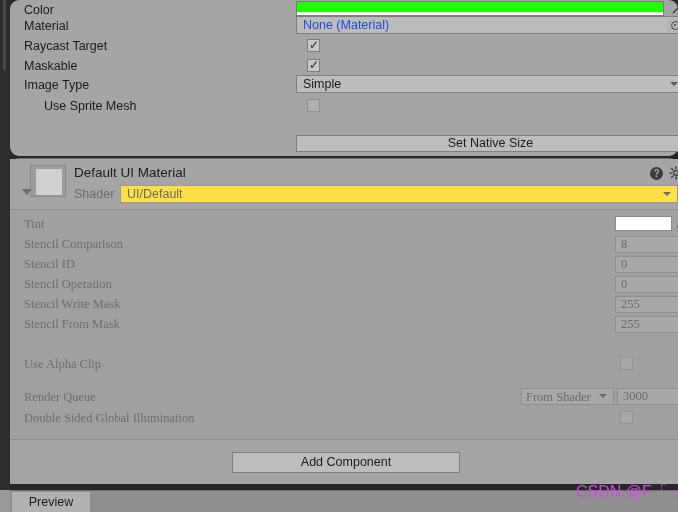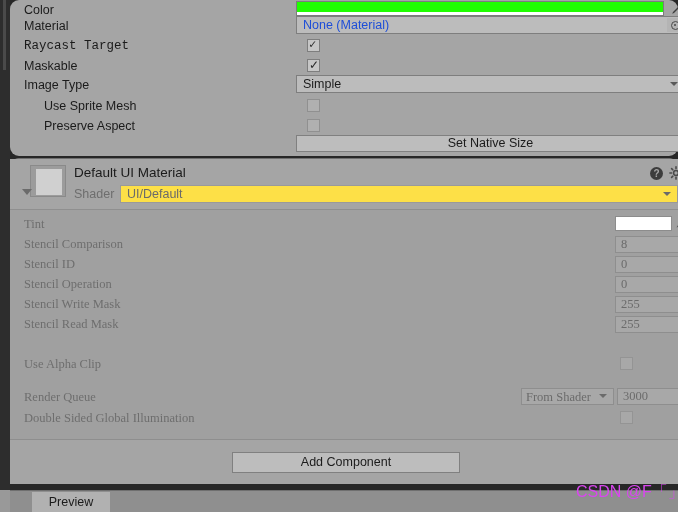--- a/index.html
+++ b/index.html
@@ -239,21 +239,21 @@
     position: absolute; left: 10px; top: 490px;
     width: 668px; height: 22px;
     background: #8f8f8f;
     border-top: 1px solid #6f6f6f;
   }
   .previewtab {
     position: absolute; left: 2px; top: 1px;
     width: 78px; height: 21px;
     background: #b1b1b1;
     font-size: 12.5px; color: #1b1b1b;
-    line-height: 21px; text-align: center; margin-left: 20px;
+    line-height: 21px; text-align: center;
   }
   .watermark {
     position: absolute; left: 576px; top: 482px;
     font-size: 16px; color: #d946ef;
     white-space: nowrap;
     text-align: center;
   }
 </style>
 </head>
 <body>
@@ -283,21 +283,21 @@
     <div class="row" style="top:17px;">
       <span class="lbl l1" style="line-height:18px;">Material</span>
       <div class="objfield" style="top:-1px;">
         <span class="txt">None (Material)</span>
         <span class="objpick">
             <span class="ring"></span>
           </span>
       </div>
     </div>
 
-    <div class="row" style="top:36px;font-family:Liberation Mono, monospace;">
+    <div class="row" style="top:36px;">
       <span class="lbl l1">Raycast Target</span>
       <span class="cbox" style="left:297px;top:3px;">
           <span class="tick">✓</span>
         </span>
     </div>
 
     <div class="row" style="top:56px;">
       <span class="lbl l1">Maskable</span>
       <span class="cbox" style="left:297px;top:3px;">
           <span class="tick">✓</span>
@@ -310,24 +310,20 @@
         <span class="txt">Simple</span>
         <span class="arrow"></span>
       </div>
     </div>
 
     <div class="row" style="top:96px;">
       <span class="lbl l2">Use Sprite Mesh</span>
       <span class="cbox off" style="left:297px;top:3px;"></span>
     </div>
 
-    <div class="row" style="top:116px;">
-      <span class="lbl l2">Preserve Aspect</span>
-      <span class="cbox off" style="left:297px;top:3px;"></span>
-    </div>
 
     <div class="btn" style="left:286px;top:135px;width:389px;height:17px;line-height:15px;">Set Native Size</div>
   </div>
 
   <div class="panel" id="matBlock">
 
     <div class="matheader">
       <div class="matthumb">
         <div class="inner"></div>
       </div>
@@ -391,21 +387,21 @@
       </div>
 
       <div class="matrow" style="top:84px;">
         <span class="lbl l1 dim">Stencil Write Mask</span>
         <div class="numfield" style="left:605px;top:2px;width:70px;">
           <span class="txt">255</span>
         </div>
       </div>
 
       <div class="matrow" style="top:104px;">
-        <span class="lbl l1 dim">Stencil Read Mask</span>
+        <span class="lbl l1 dim">Stencil From Mask</span>
         <div class="numfield" style="left:605px;top:2px;width:70px;">
           <span class="txt">255</span>
         </div>
       </div>
 
 
       <div class="matrow" style="top:144px;">
         <span class="lbl l1 dim">Use Alpha Clip</span>
         <span class="cbox off" style="left:610px;top:3px;background:#a8a8a8;border-color:#949494;"></span>
       </div>

